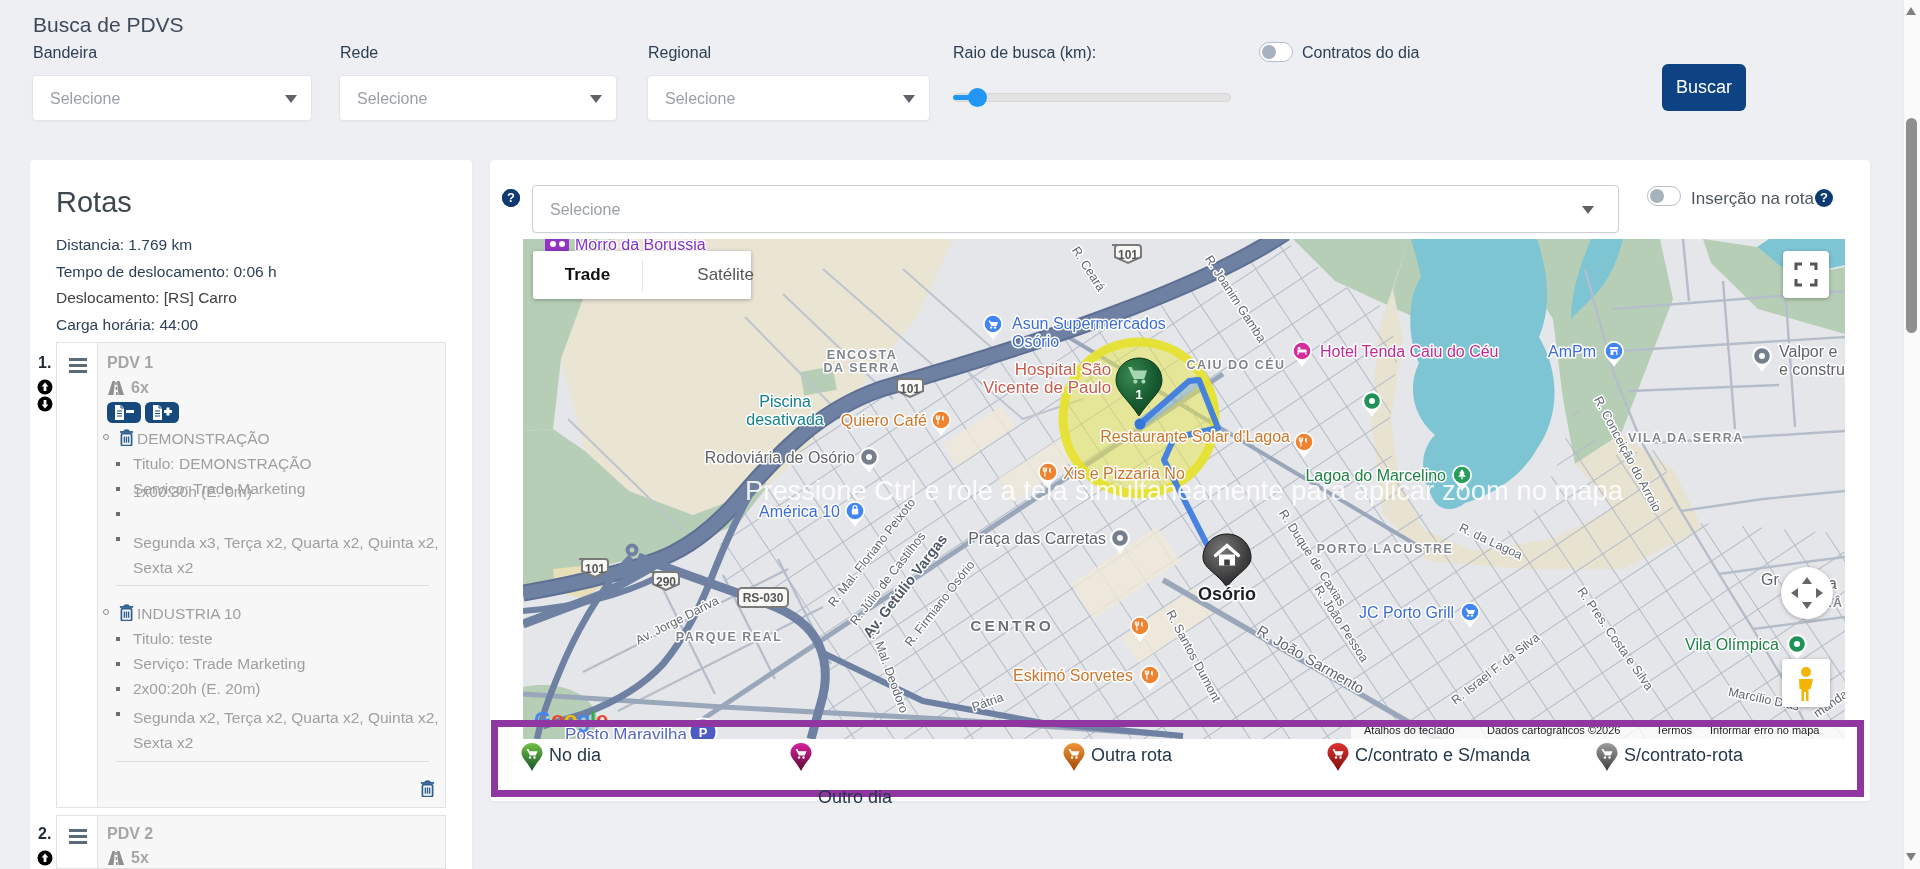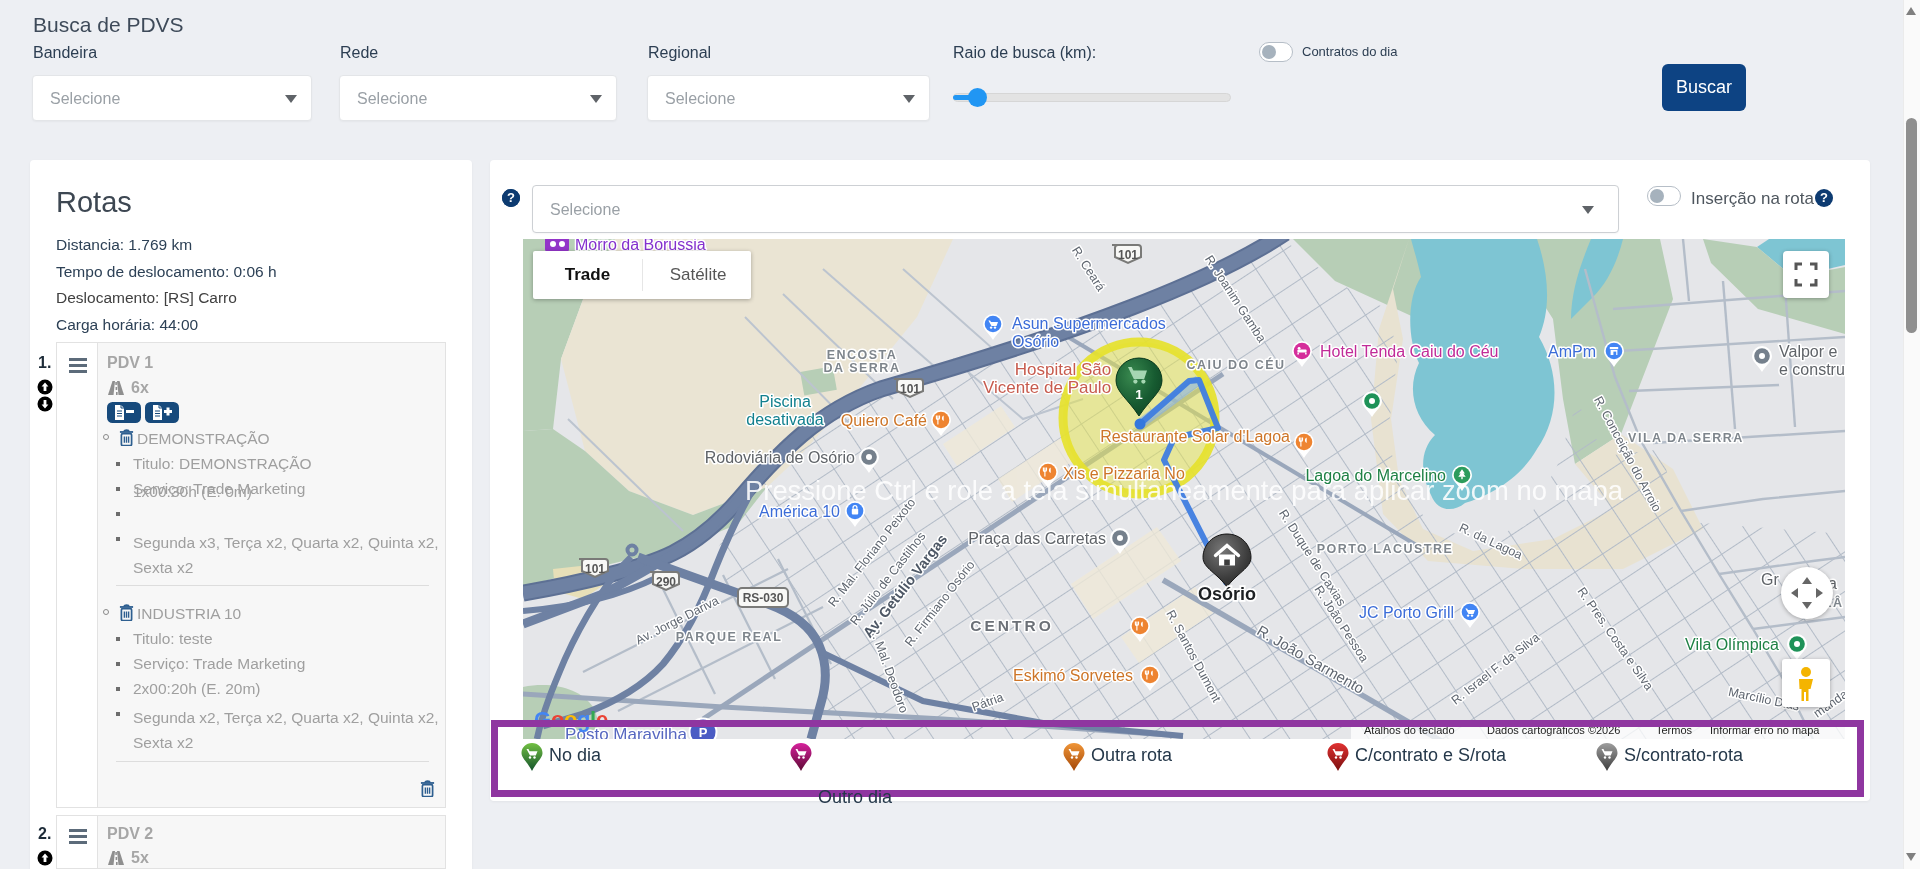--- a/index.html
+++ b/index.html
@@ -31,21 +31,21 @@
 <div class="abs sel" style="left:647px;top:75px;width:283px">
     <span class="ph">Selecione</span>
     <span class="caret" style="right:14px;top:19px"></span>
   </div>
 <div class="abs" style="left:953px;top:93px;width:278px;height:9px;border-radius:5px;background:#e3e3e3;border:1px solid #d6d6d6"></div>
 <div class="abs" style="left:953px;top:95px;width:20px;height:5px;background:#2196f3;border-radius:3px"></div>
 <div class="abs" style="left:968px;top:88px;width:19px;height:19px;border-radius:50%;background:#2196f3"></div>
 <div class="abs tgl" style="left:1259px;top:42px">
     <span class="knob"></span>
   </div>
-<div class="abs" style="left:1302px;top:44px;font-size:13px;color:#2c3e52">Contratos do dia</div>
+<div class="abs" style="left:1302px;top:44px;font-size:16px;color:#2c3e52">Contratos do dia</div>
 <div class="abs" style="left:1662px;top:64px;width:84px;height:47px;background:#0d4383;border-radius:6px;color:#fff;font-size:18px;text-align:center;line-height:47px">Buscar</div>
 
 <div class="abs" style="left:30px;top:160px;width:442px;height:760px;background:#fff;border-radius:4px;box-shadow:0 1px 3px rgba(0,0,0,0.05)"></div>
 <div class="abs" style="left:56px;top:186px;font-size:29px;color:#3d4752">Rotas</div>
 <div class="abs" style="left:56px;top:236px;font-size:15.5px;color:#2d4156">Distancia: 1.769 km</div>
 <div class="abs" style="left:56px;top:263px;font-size:15.5px;color:#2d4156">Tempo de deslocamento: 0:06 h</div>
 <div class="abs" style="left:56px;top:289px;font-size:15.5px;color:#404040">Deslocamento: [RS] Carro</div>
 <div class="abs" style="left:56px;top:316px;font-size:15.5px;color:#2d4156">Carga horária: 44:00</div>
 <div class="abs" style="left:56px;top:342px;width:390px;height:466px;background:#fff;border:1px solid #e2e2e2"></div>
 <div class="abs" style="left:97px;top:342px;width:349px;height:466px;background:#f7f7f7;border:1px solid #e2e2e2"></div>
@@ -419,21 +419,21 @@
         <text x="28" y="488" fill="#EA4335">o</text>
         <text x="41" y="488" fill="#FBBC05">o</text>
         <text x="54" y="488" fill="#4285F4">g</text>
         <text x="67" y="488" fill="#34A853">l</text>
         <text x="73" y="488" fill="#EA4335">e</text>
 </g>
     </svg></div>
 <div class="abs" style="left:533px;top:251px;width:218px;height:48px;background:#fff;box-shadow:0 1px 4px rgba(0,0,0,0.3);border-radius:2px"></div>
 <div class="abs" style="left:533px;top:251px;width:109px;height:48px;text-align:center;line-height:48px;font-size:17px;font-weight:bold;color:#111">Trade</div>
 <div class="abs" style="left:642px;top:259px;width:1px;height:32px;background:#e6e6e6"></div>
-<div class="abs" style="left:642px;top:251px;width:112px;height:48px;text-align:center;line-height:48px;font-size:17px;color:#565656">Satélite</div>
+<div class="abs" style="left:642px;top:251px;width:112px;height:48px;text-align:right;line-height:48px;font-size:17px;color:#565656">Satélite</div>
 <div class="abs" style="left:1783px;top:251px;width:46px;height:47px;background:#fff;border-radius:4px;box-shadow:0 1px 4px rgba(0,0,0,0.3)">
 <svg width="46" height="47" viewBox="0 0 46 47">
       <g stroke="#565656" stroke-width="3" fill="none">
         <path d="M13 19 v-6 h6 M27 13 h6 v6 M33 28 v6 h-6 M19 34 h-6 v-6"></path>
       </g>
     </svg></div>
 <div class="abs" style="left:1781px;top:567px;width:52px;height:52px;background:#fff;border-radius:50%;box-shadow:0 1px 4px rgba(0,0,0,0.3)">
 <svg width="52" height="52" viewBox="0 0 52 52" fill="#666">
 <path d="M26 10 l5 7 h-10 Z"></path>
       <path d="M26 42 l-5 -7 h10 Z"></path>
@@ -499,21 +499,21 @@
         <stop offset="1" stop-color="#7a1010"></stop>
       </linearGradient>
     </defs>
     <path d="M11 1 C17 1 21.5 5.5 21.5 11 C21.5 16 16 19.5 11 29 C6 19.5 0.5 16 0.5 11 C0.5 5.5 5 1 11 1 Z" fill="url(#lgr)"></path>
     <g fill="none" stroke="#fff" stroke-width="1.4">
       <path d="M5.5 7 h2 l1 2.2 h8 l-1.7 4.4 h-5.8 z" fill="#fff" stroke="none"></path>
     </g>
     <circle cx="9" cy="15.5" r="1.2" fill="#fff"></circle>
     <circle cx="13.5" cy="15.5" r="1.2" fill="#fff"></circle>
   </svg>
-<div class="abs" style="left:1355px;top:745px;font-size:18px;color:#25384a;z-index:6">C/contrato e S/rota</div>
+<div class="abs" style="left:1355px;top:745px;font-size:18px;color:#25384a;z-index:6">C/contrato e S/manda</div>
 <svg class="abs" style="left:1596px;top:742px;z-index:6" width="22" height="30" viewBox="0 0 22 30">
     <defs>
       <linearGradient id="lgy" x1="0" y1="0" x2="0" y2="1">
         <stop offset="0" stop-color="#9e9e9e"></stop>
         <stop offset="1" stop-color="#3d3d3d"></stop>
       </linearGradient>
     </defs>
     <path d="M11 1 C17 1 21.5 5.5 21.5 11 C21.5 16 16 19.5 11 29 C6 19.5 0.5 16 0.5 11 C0.5 5.5 5 1 11 1 Z" fill="url(#lgy)"></path>
     <g fill="none" stroke="#fff" stroke-width="1.4">
       <path d="M5.5 7 h2 l1 2.2 h8 l-1.7 4.4 h-5.8 z" fill="#fff" stroke="none"></path>

